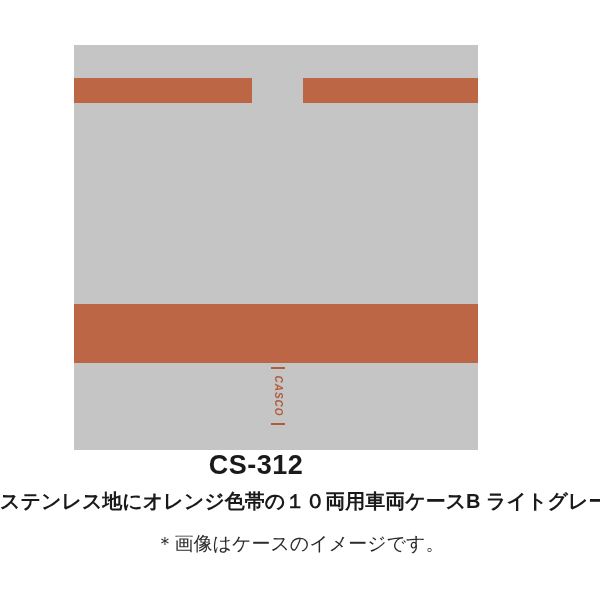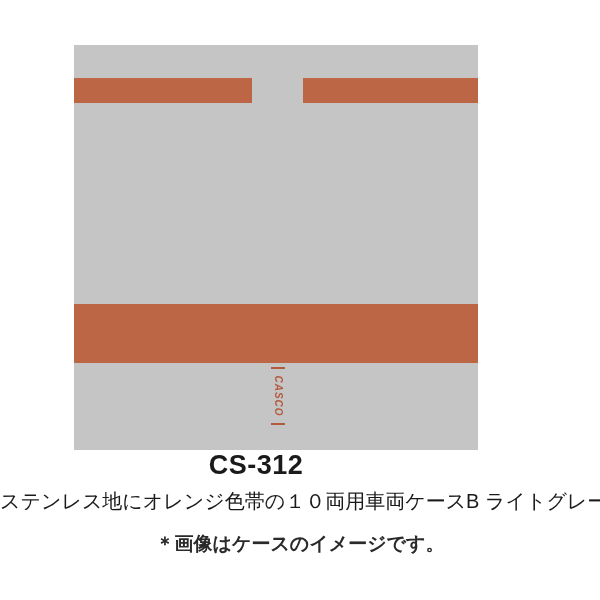--- a/index.html
+++ b/index.html
@@ -76,32 +76,32 @@
     font-size: 27px;
     line-height: 32px;
     color: var(--text-dark, #1a1a1a);
     letter-spacing: 0.5px;
   }
   .desc {
     position: absolute;
     left: 0; top: 488px;
     width: 600px;
     text-align: center;
-    font-weight: normal;
+    font-weight: bold;
     font-size: 20px;
     line-height: 26px;
     color: var(--text-dark, #1a1a1a);
     white-space: nowrap;
   }
   .note {
     position: absolute;
     left: 0; top: 531px;
     width: 600px;
     text-align: center;
-    font-weight: bold;
+    font-weight: normal;
     font-size: 19px;
     line-height: 26px;
     color: var(--text-note, #2a2a2a);
   }
 </style>
 </head>
 <body>
 
 <div class="page">
 

